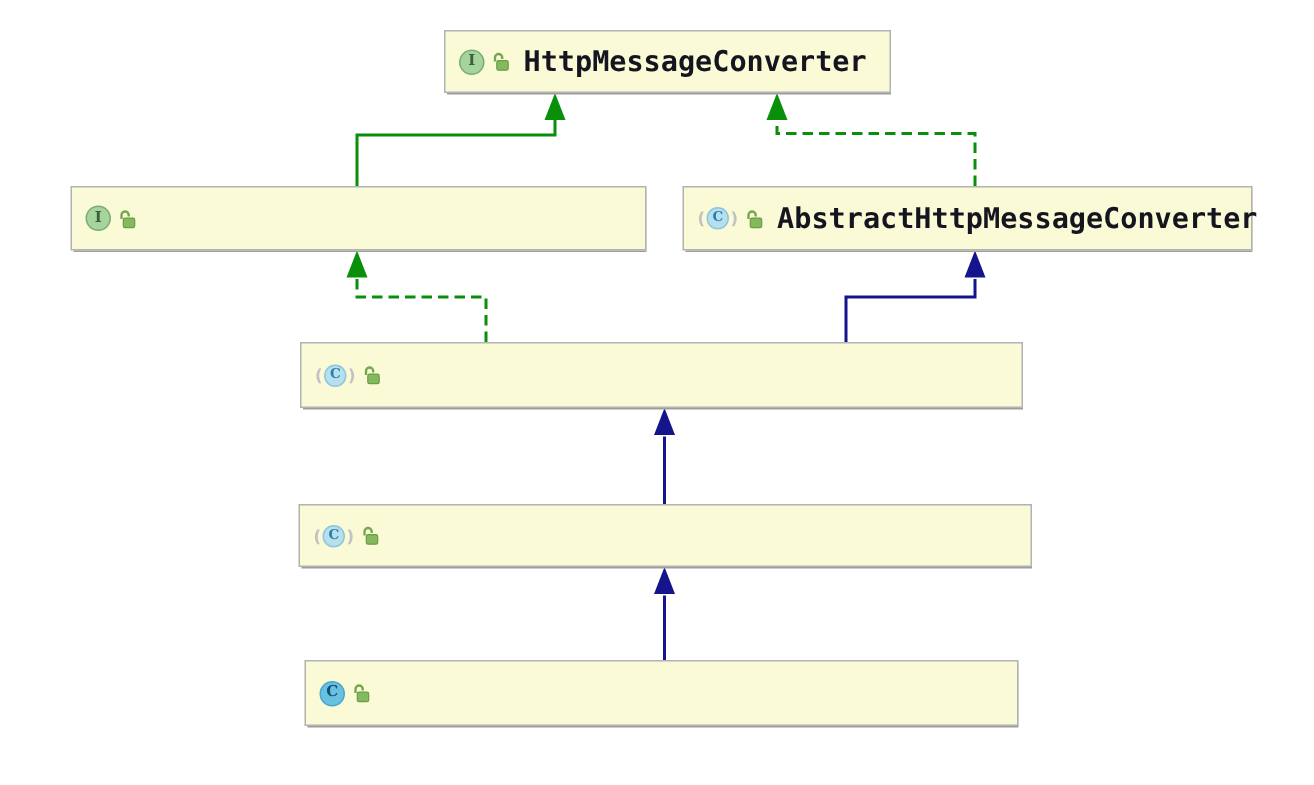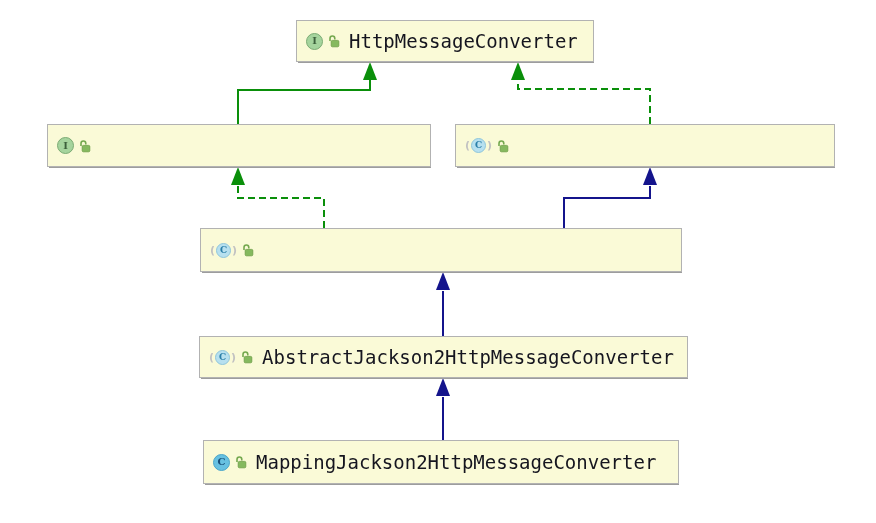--- a/index.html
+++ b/index.html
@@ -34,21 +34,21 @@
   .n1 { left: 296px; top: 20px;  width: 298px; height: 42px; }
   .n2 { left: 47px;  top: 124px; width: 384px; height: 43px; }
   .n3 { left: 455px; top: 124px; width: 380px; height: 43px; }
   .n4 { left: 200px; top: 228px; width: 482px; height: 44px; }
   .n5 { left: 199px; top: 336px; width: 489px; height: 42px; }
   .n6 { left: 203px; top: 440px; width: 476px; height: 44px; }
 
   .node .lbl {
     margin-left: 9px;
     font-size: 19px;
-    font-weight: normal;
+    font-weight: bold;
     color: #15151f;
     white-space: nowrap;
     letter-spacing: 0px;
   }
 
   
   .kicon {
     display: inline-flex;
     align-items: center;
     justify-content: center;
@@ -164,20 +164,21 @@
   <div class="node n3">
     <span class="kicon abstract">
       <span class="circle">C</span>
     </span>
     <span class="lock">
       <svg width="13" height="14" viewBox="0 0 13 14">
         <path d="M3 7 L3 4.4 A2.4 2.4 0 0 1 7.8 4.4 L7.8 5.4" fill="none" stroke="#74a84e" stroke-width="1.6"></path>
         <rect x="4.2" y="6.4" width="7.6" height="6.4" rx="1.2" fill="#85b95e" stroke="#6b9c45" stroke-width="0.8"></rect>
       </svg>
     </span>
+    <span class="lbl">AbstractHttpMessageConverter</span>
   </div>
 
   <div class="node n4">
     <span class="kicon abstract">
       <span class="circle">C</span>
     </span>
     <span class="lock">
       <svg width="13" height="14" viewBox="0 0 13 14">
         <path d="M3 7 L3 4.4 A2.4 2.4 0 0 1 7.8 4.4 L7.8 5.4" fill="none" stroke="#74a84e" stroke-width="1.6"></path>
         <rect x="4.2" y="6.4" width="7.6" height="6.4" rx="1.2" fill="#85b95e" stroke="#6b9c45" stroke-width="0.8"></rect>
@@ -188,29 +189,27 @@
   <div class="node n5">
     <span class="kicon abstract">
       <span class="circle">C</span>
     </span>
     <span class="lock">
       <svg width="13" height="14" viewBox="0 0 13 14">
         <path d="M3 7 L3 4.4 A2.4 2.4 0 0 1 7.8 4.4 L7.8 5.4" fill="none" stroke="#74a84e" stroke-width="1.6"></path>
         <rect x="4.2" y="6.4" width="7.6" height="6.4" rx="1.2" fill="#85b95e" stroke="#6b9c45" stroke-width="0.8"></rect>
       </svg>
     </span>
-    <span class="lbl">AbstractJackson2HttpMessageConverter</span>
   </div>
 
   <div class="node n6">
     <span class="kicon cls">
       <span class="circle">C</span>
     </span>
     <span class="lock">
       <svg width="13" height="14" viewBox="0 0 13 14">
         <path d="M3 7 L3 4.4 A2.4 2.4 0 0 1 7.8 4.4 L7.8 5.4" fill="none" stroke="#74a84e" stroke-width="1.6"></path>
         <rect x="4.2" y="6.4" width="7.6" height="6.4" rx="1.2" fill="#85b95e" stroke="#6b9c45" stroke-width="0.8"></rect>
       </svg>
     </span>
-    <span class="lbl">MappingJackson2HttpMessageConverter</span>
   </div>
 
 </div>
 
 </body></html>

